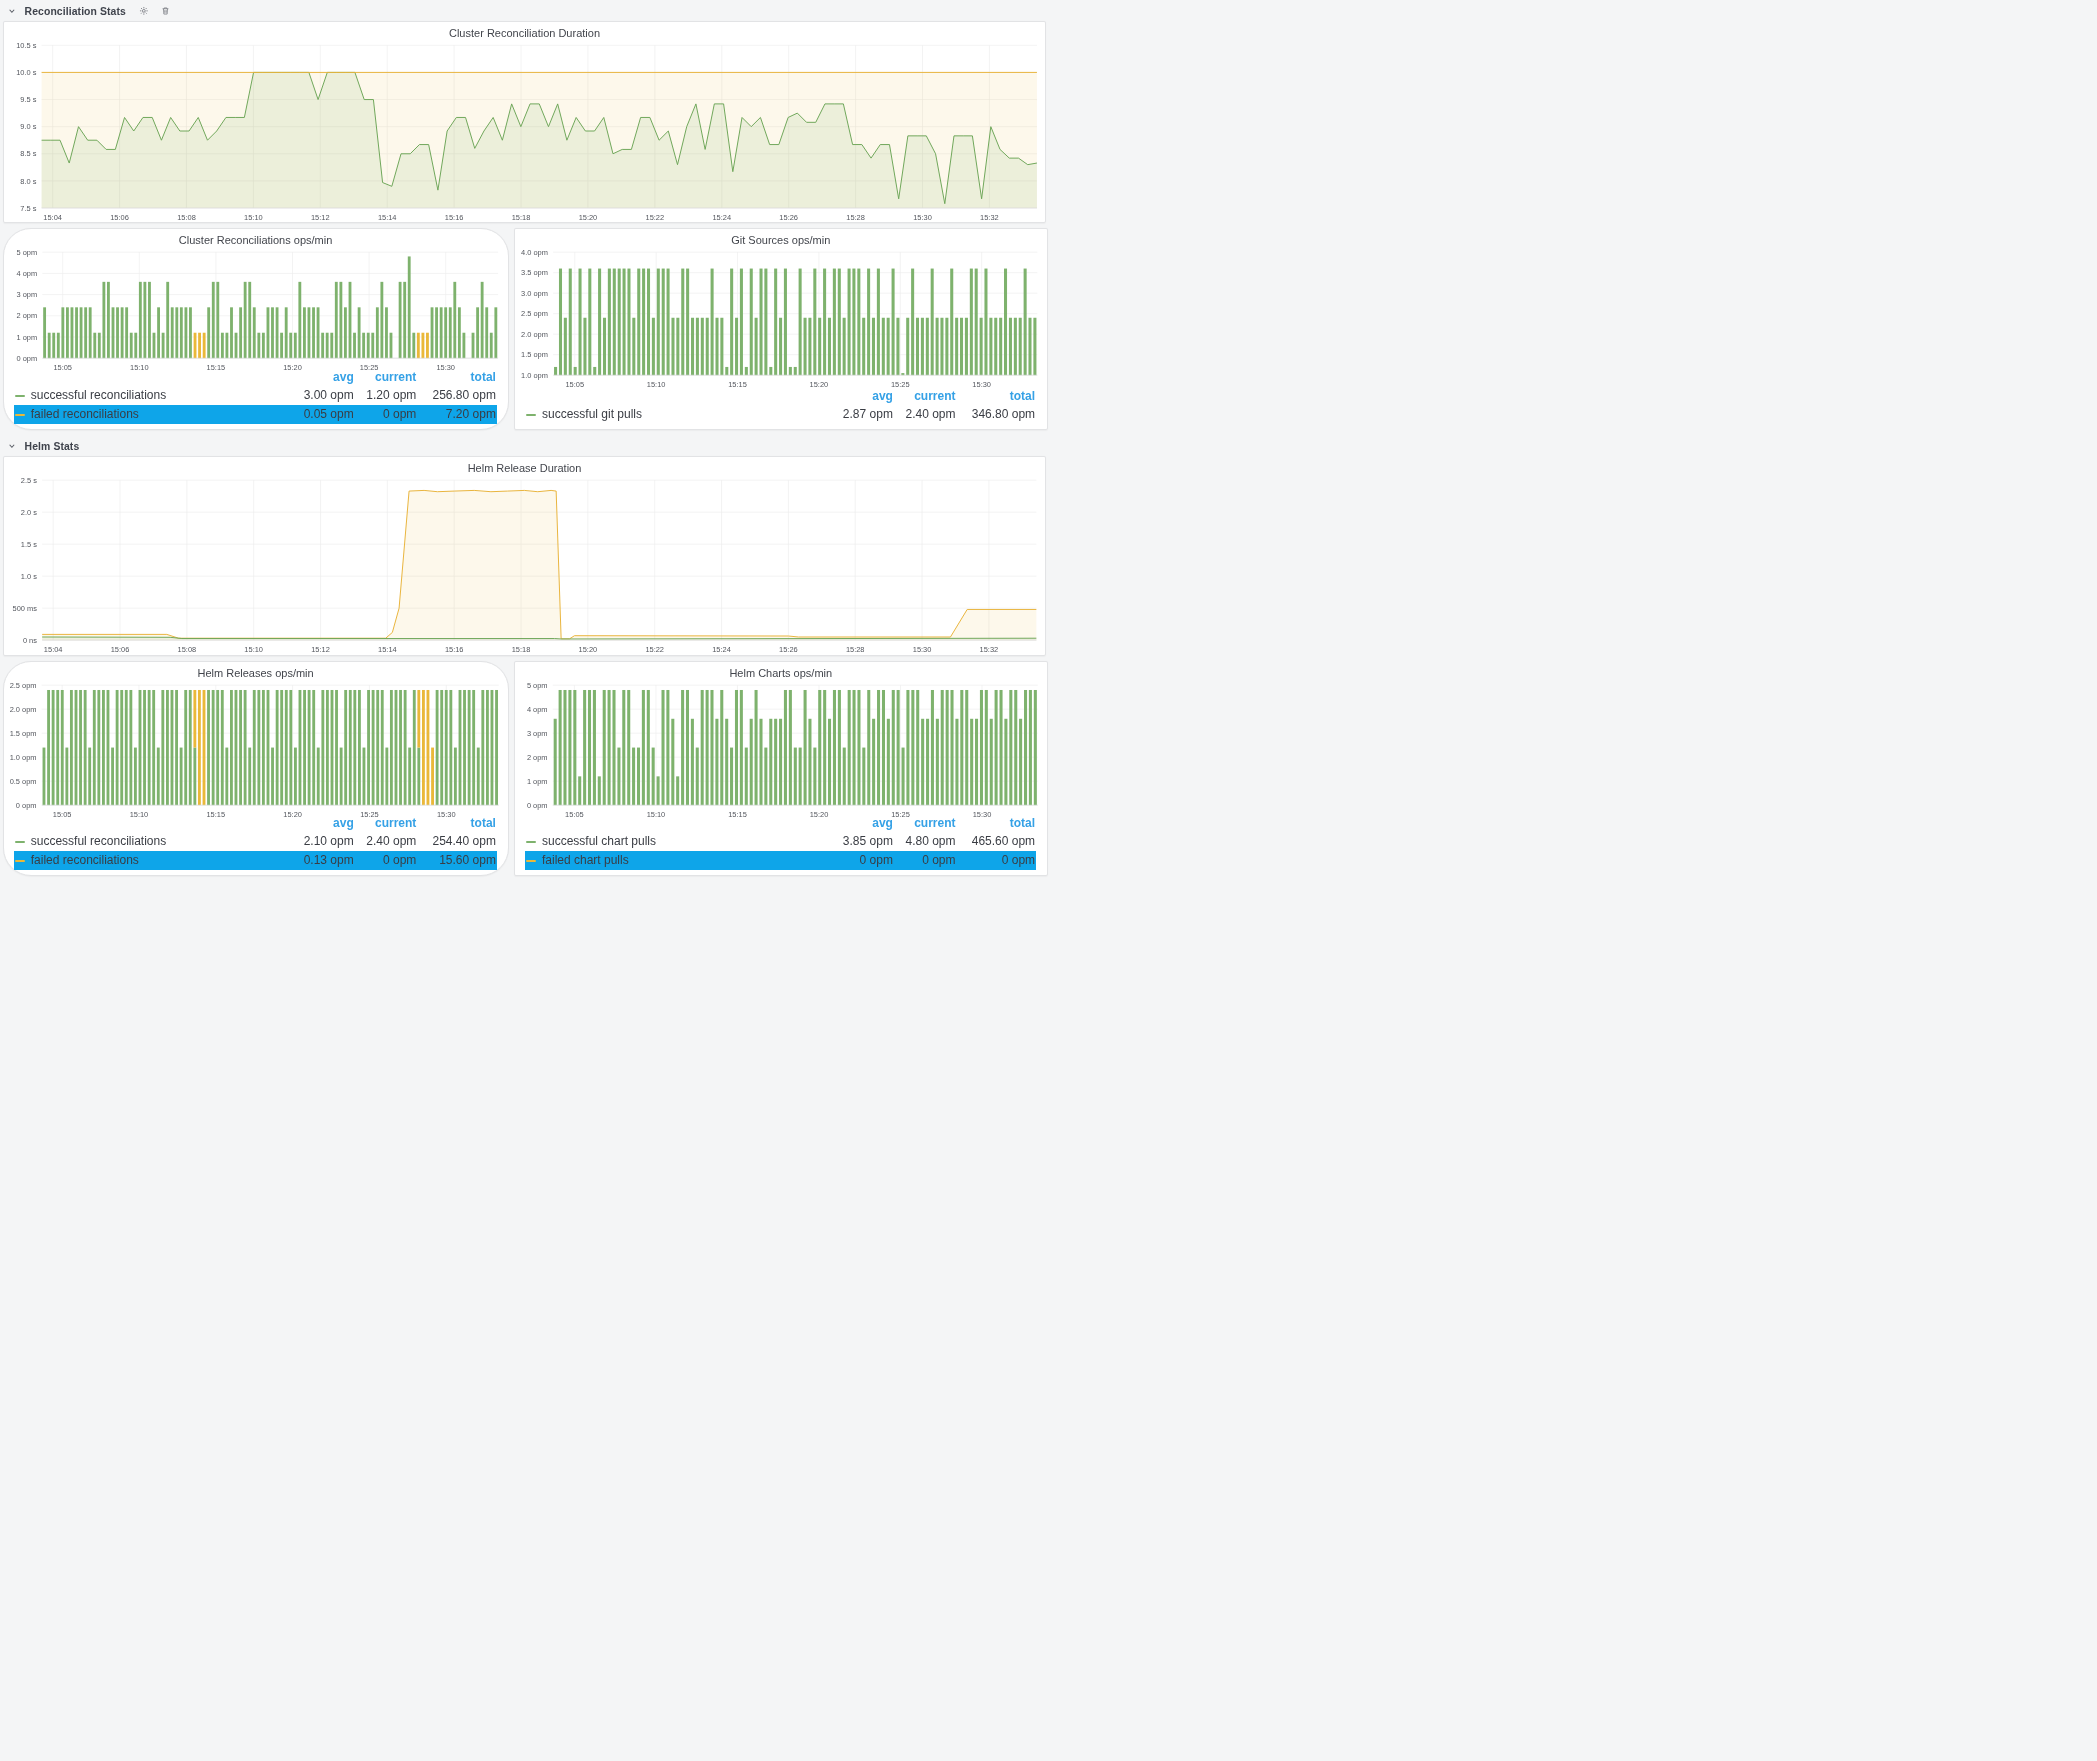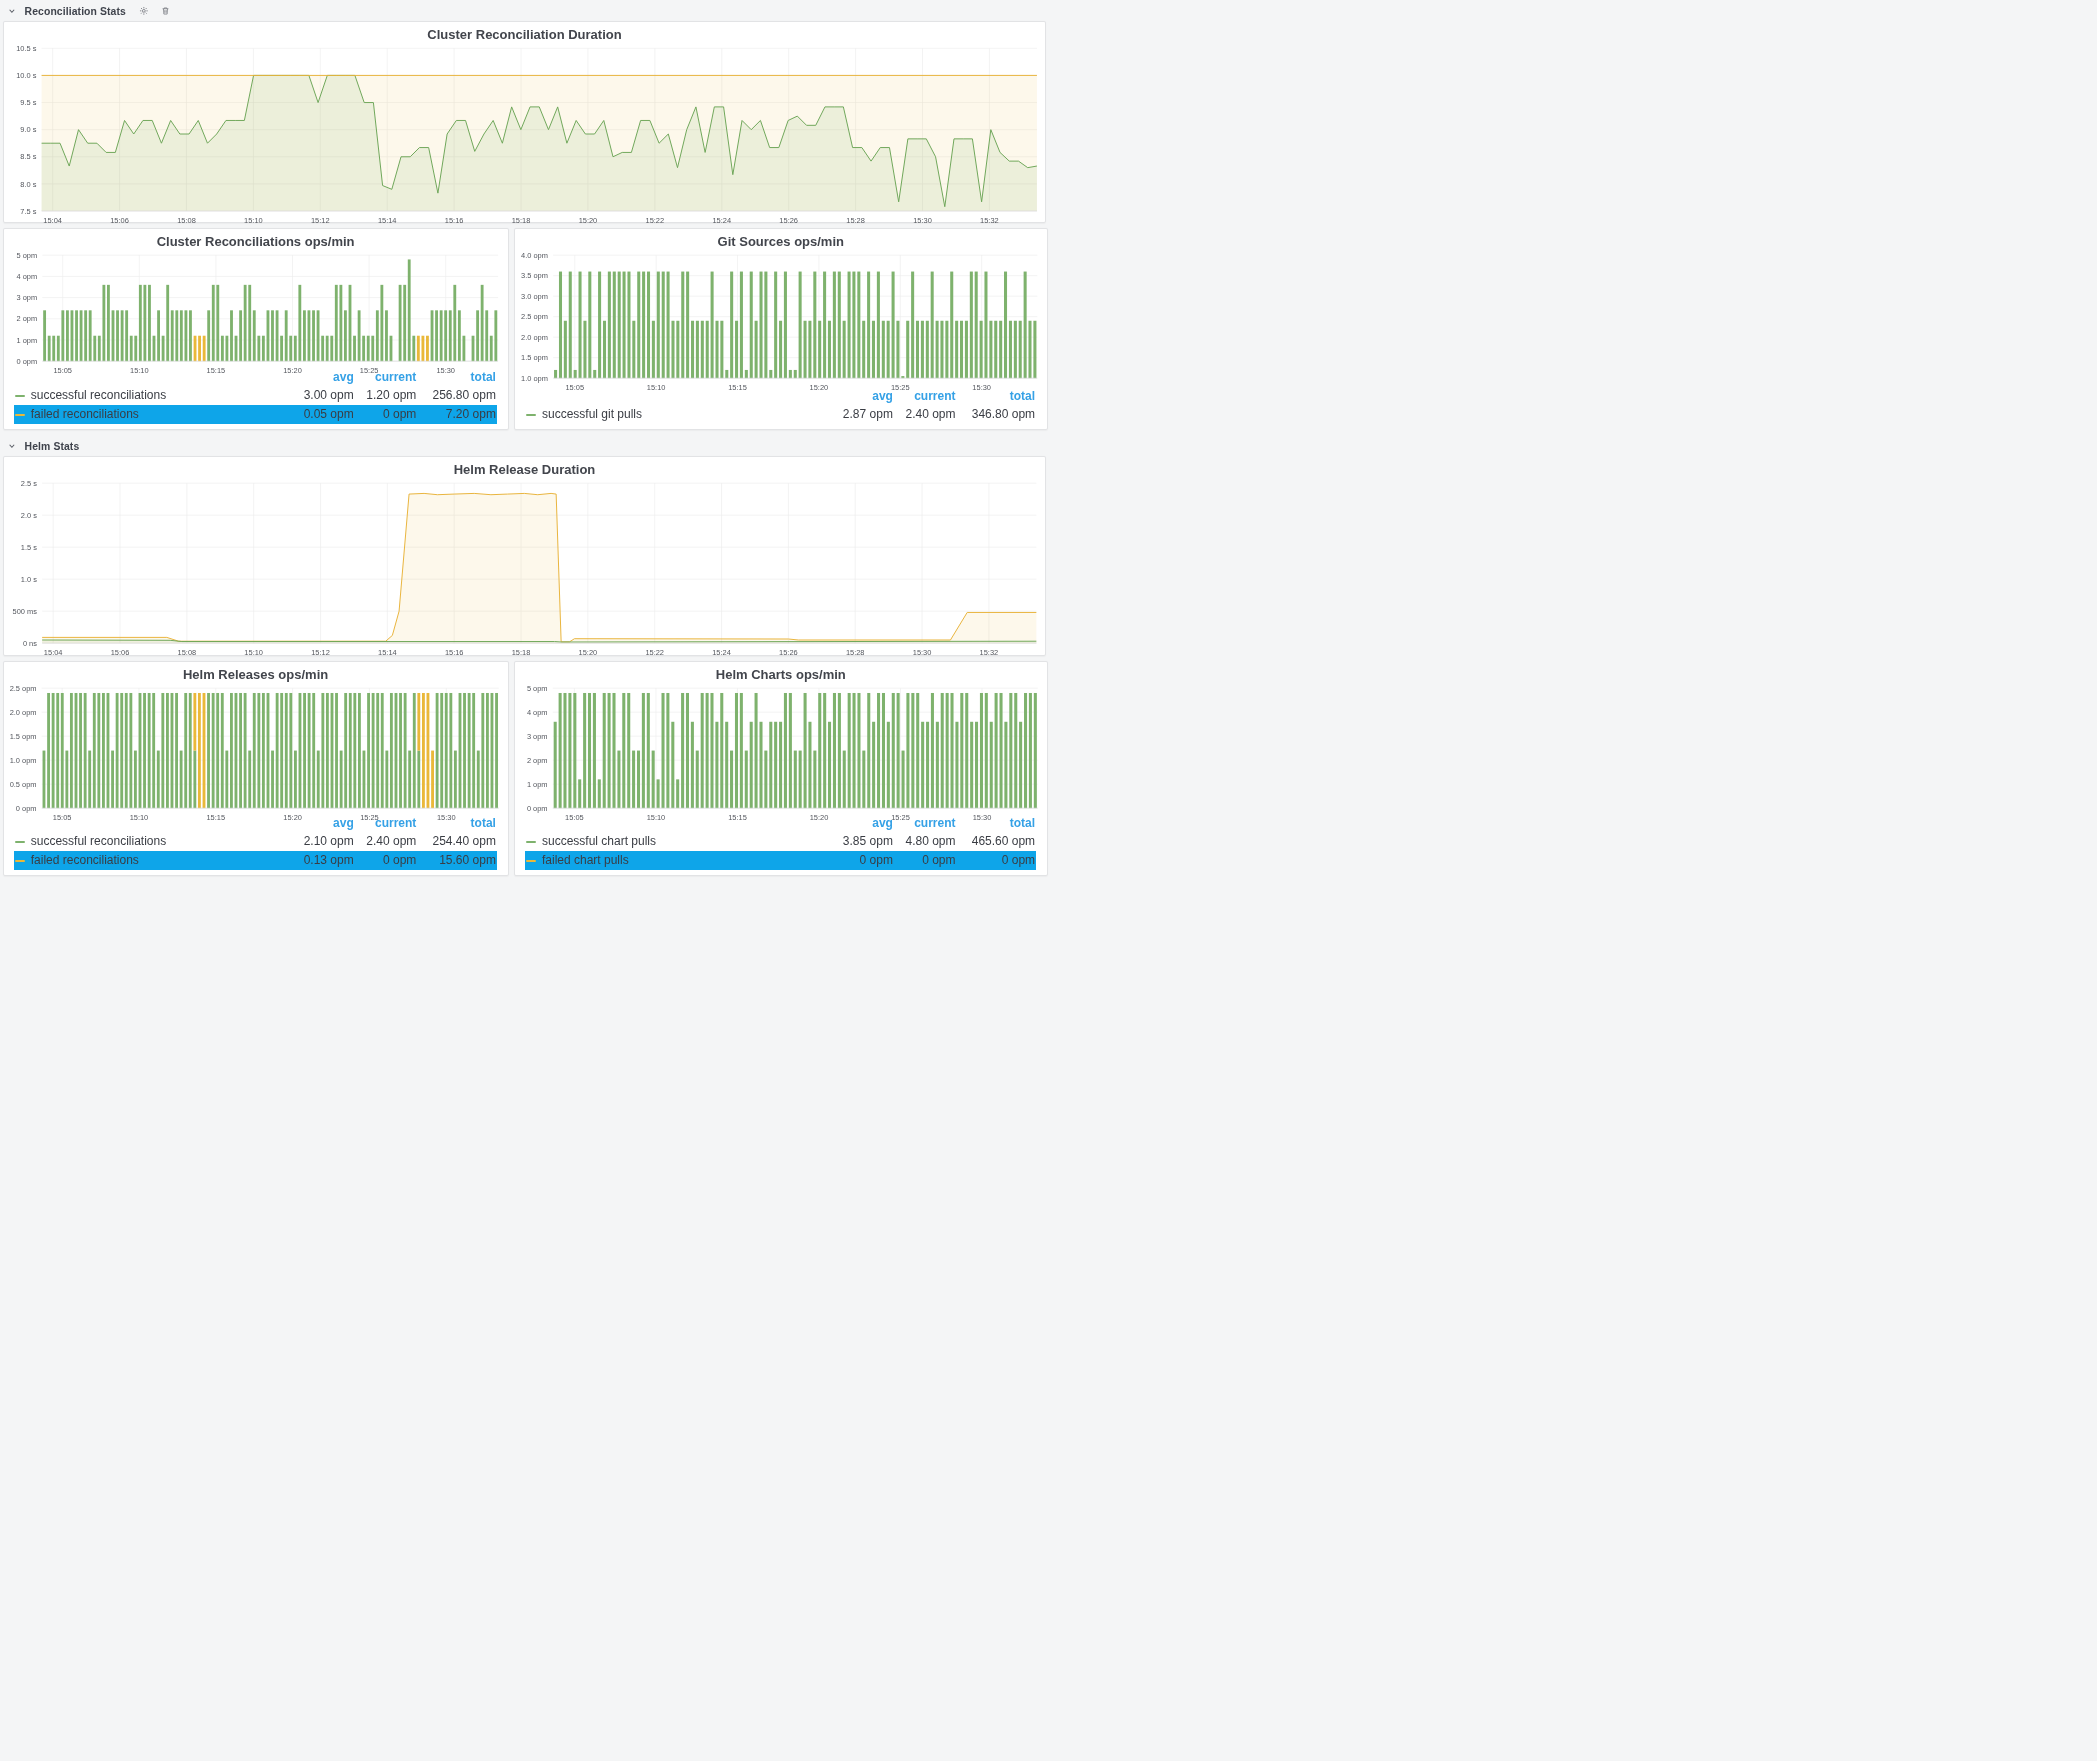--- a/index.html
+++ b/index.html
@@ -3,25 +3,25 @@
 <meta charset="utf-8">
 <style>
   html,body{margin:0;padding:0;background:#f4f5f6;font-family:"Liberation Sans",sans-serif;}
   body{width:1049px;}
   .section-hd{display:flex;align-items:center;gap:9px;padding:5.8px 7.8px 3.9px 7.8px;cursor:pointer;}
   .section-hd .chev{display:flex;align-items:center;color:#5a5e66;}
   .section-hd .st{font-size:10.4px;font-weight:700;color:#3f434c;letter-spacing:0.1px;}
   .section-hd .hicon{display:flex;align-items:center;margin-left:3.9px;cursor:pointer;}
   .panel{background:#fff;border:0.6px solid #e2e3e5;border-radius:1.9px;box-shadow:0 0.6px 1.3px rgba(0,0,0,0.04);
          display:flex;flex-direction:column;box-sizing:border-box;}
-  .panel-title{text-align:center;font-size:13px;font-weight:700;color:#42454c;padding:5.2px 0 1.3px 0;flex:0 0 auto;cursor:pointer;}
+  .panel-title{text-align:center;font-size:11px;font-weight:400;color:#42454c;padding:5.2px 0 1.3px 0;flex:0 0 auto;cursor:pointer;}
   .chart{flex:1 1 auto;position:relative;min-height:0;}
   .rowfull{margin:0 2.6px;}
   .row2{display:flex;gap:5.2px;margin:5.2px 2.6px;}
-  .row2 .pleft{flex:0 0 505px;}
+  .row2 .pleft{flex:0 0 505px;border-radius:28px;}
   .row2 .pright{flex:1 1 auto;}
   #p1{height:202px;}
   .row2.r1 .panel{height:202px;}
   #p4{height:200px;}
   .row2.r3 .panel{height:215px;}
   svg text.tick{font-family:"Liberation Sans",sans-serif;font-size:11.5px;fill:#54575e;}
   .legend{flex:0 0 auto;padding:1.3px 10.4px 5.2px 10.4px;}
   table.lt{width:100%;border-collapse:collapse;font-size:12px;color:#3a3d44;}
   table.lt td{padding:2.6px 1.3px;height:11.7px;vertical-align:middle;}
   table.lt td.num{text-align:right;width:60px;white-space:nowrap;}

